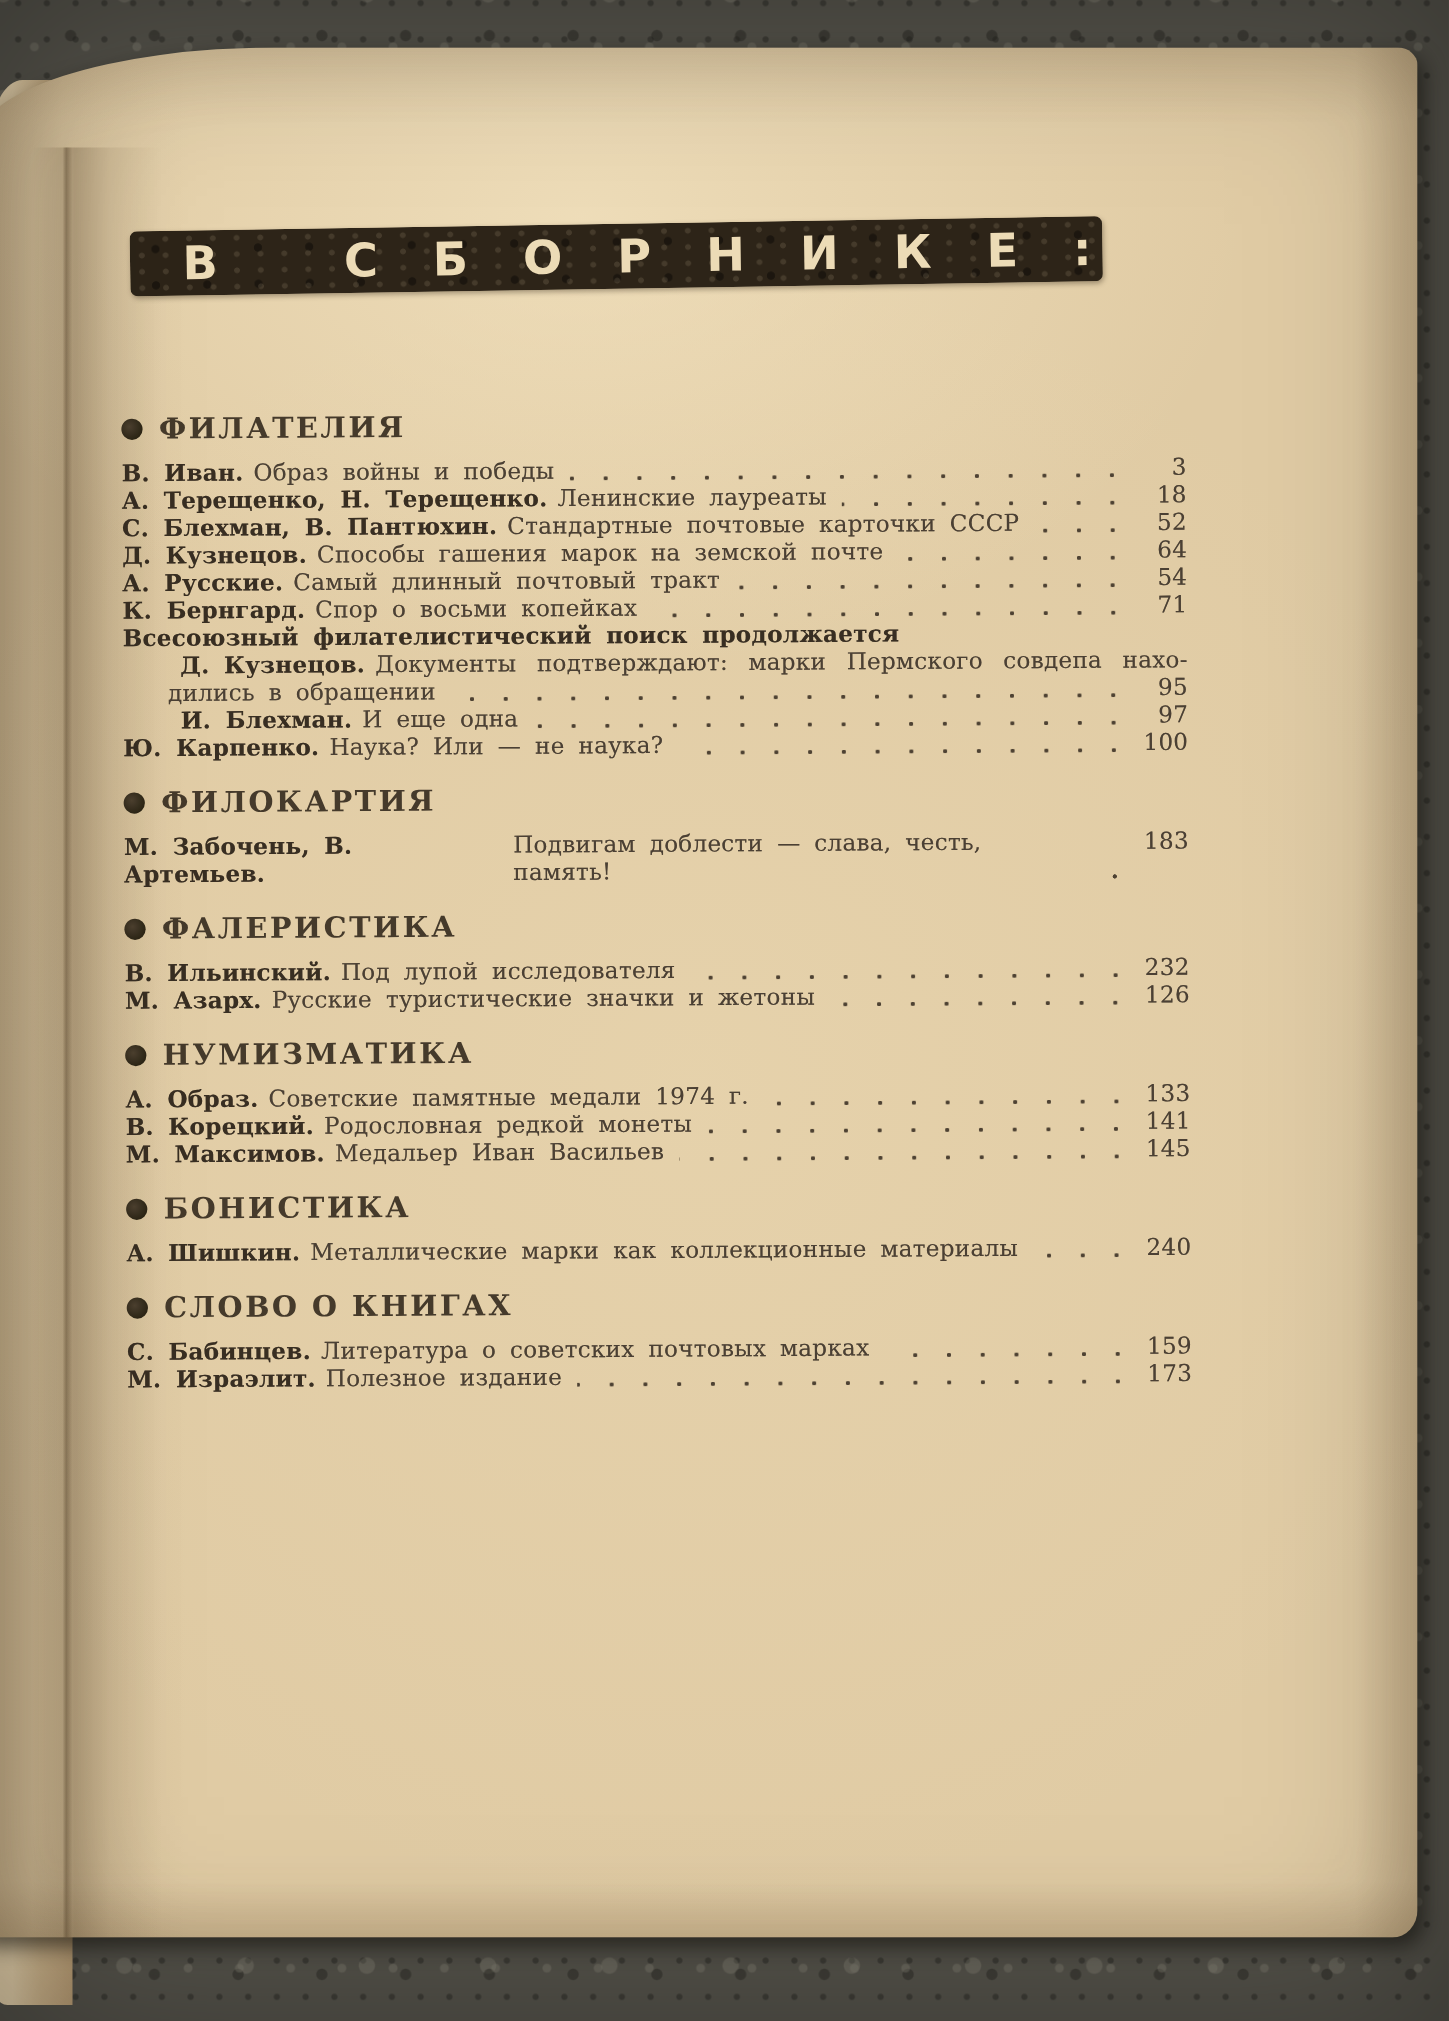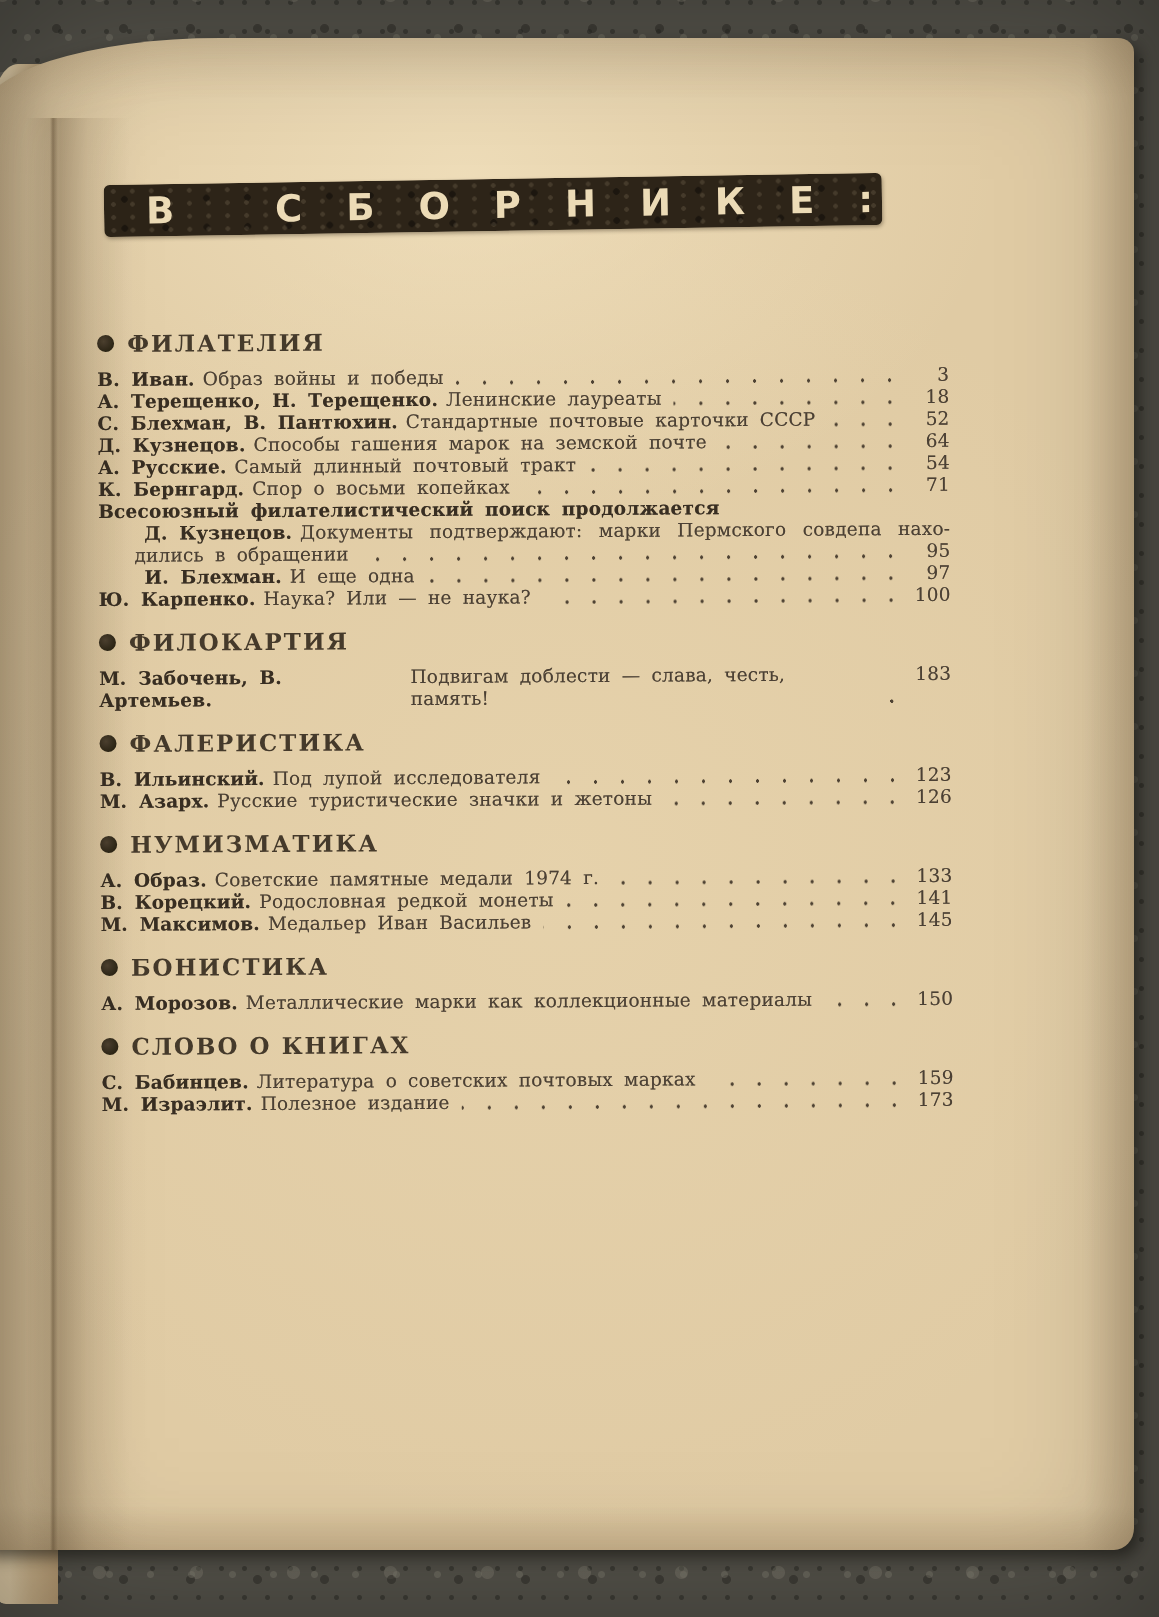--- a/index.html
+++ b/index.html
@@ -178,21 +178,21 @@
       </section>
       <section class="toc-section">
         <div class="sec-heading">
           <span class="bullet"></span>
           <span class="sec-title">ФАЛЕРИСТИКА</span>
         </div>
         <div class="toc-row">
           <span class="authors">В. Ильинский.</span>
           <span class="title">Под лупой исследователя</span>
           <span class="leader"></span>
-          <span class="pagenum">123</span>
+          <span class="pagenum">232</span>
         </div>
         <div class="toc-row">
           <span class="authors">М. Азарх.</span>
           <span class="title">Русские туристические значки и жетоны</span>
           <span class="leader"></span>
           <span class="pagenum">126</span>
         </div>
       </section>
       <section class="toc-section">
         <div class="sec-heading">
@@ -217,24 +217,24 @@
           <span class="leader"></span>
           <span class="pagenum">145</span>
         </div>
       </section>
       <section class="toc-section">
         <div class="sec-heading">
           <span class="bullet"></span>
           <span class="sec-title">БОНИСТИКА</span>
         </div>
         <div class="toc-row">
-          <span class="authors">А. Морозов.</span>
+          <span class="authors">А. Шишкин.</span>
           <span class="title">Металлические марки как коллекционные материалы</span>
           <span class="leader"></span>
-          <span class="pagenum">150</span>
+          <span class="pagenum">240</span>
         </div>
       </section>
       <section class="toc-section">
         <div class="sec-heading">
           <span class="bullet"></span>
           <span class="sec-title">СЛОВО О КНИГАХ</span>
         </div>
         <div class="toc-row">
           <span class="authors">С. Бабинцев.</span>
           <span class="title">Литература о советских почтовых марках</span>

